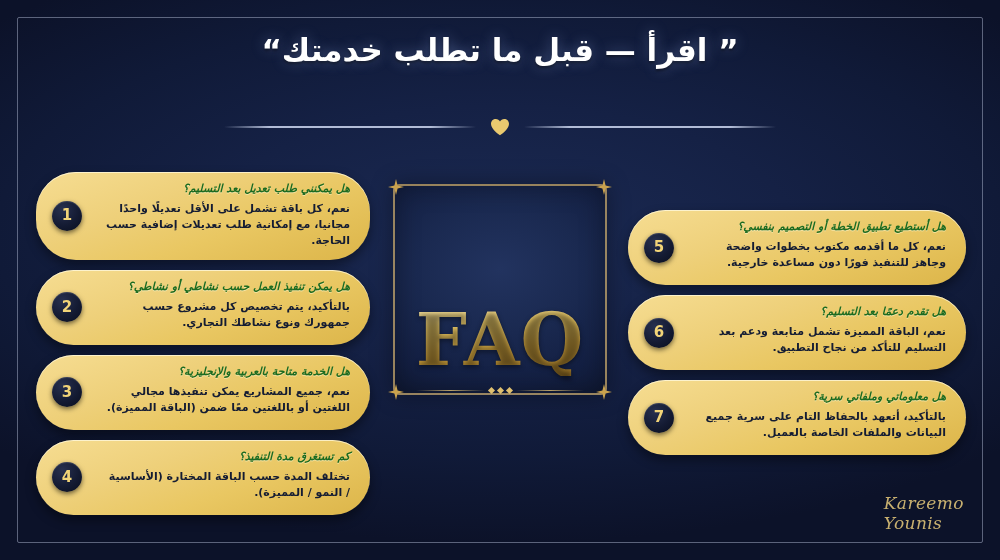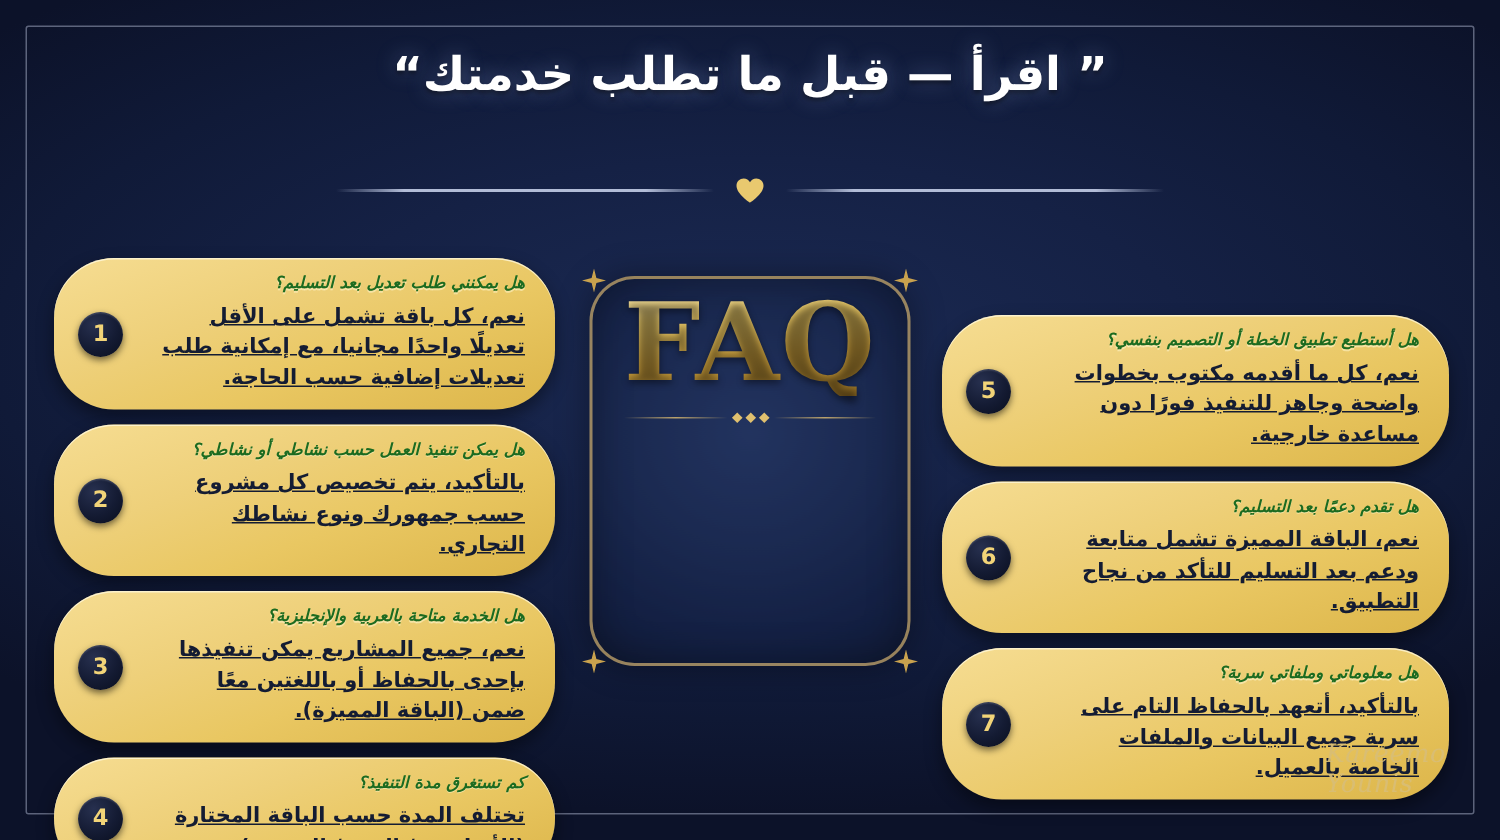--- a/index.html
+++ b/index.html
@@ -78,24 +78,23 @@
     color:#1c6b20;
     font-size:11px;
     font-weight:700;
     line-height:1.38;
     margin-bottom:5px;
     text-shadow:0 1px 0 rgba(255,245,205,0.55);
     font-style:italic;
   }
   .card-a {
     color:#141c33;
-    font-size:14px;
+    font-size:11px;
     font-weight:700;
     line-height:1.45;
-    text-decoration:underline;
   }
 
   .badge {
     position:absolute;
     left:16px; top:50%;
     transform:translateY(-50%);
     width:30px; height:30px;
     border-radius:50%;
     background:radial-gradient(circle at 35% 28%, #27304f 0%, #141b33 55%, #090e1e 100%);
     box-shadow:0 2px 5px rgba(0,0,0,0.55), inset 0 1px 1px rgba(255,255,255,0.14);
@@ -103,28 +102,28 @@
     font-size:15px;
     font-weight:700;
     display:flex; align-items:center; justify-content:center;
     line-height:1;
   }
 
   
   .emblem {
     position:absolute;
     left:393px; top:184px;
-    width:214px; height:260px;
-    border-radius:30px;
+    width:214px; height:211px;
+    border-radius:6px;
     border:2px solid rgba(196,166,104,0.75);
     background:
       radial-gradient(ellipse 90% 70% at 50% 40%, #22335f 0%, #1a2950 45%, #131f42 80%, #101a36 100%);
     box-shadow:0 0 22px rgba(0,0,0,0.35), inset 0 0 26px rgba(0,0,0,0.30);
     display:flex; flex-direction:column;
-    align-items:center; justify-content:flex-start;
+    align-items:center; justify-content:flex-end;
   }
 
   .emblem .corner {
     position:absolute;
     width:16px; height:16px;
     color:#c9a24e;
   }
   .corner.tl { left:-7px;  top:-7px;  }
   .corner.tr { right:-7px; top:-7px;  }
   .corner.bl { left:-7px;  bottom:-7px; }
@@ -206,21 +205,21 @@
 
     <div class="card">
       <div class="badge">2</div>
       <div class="card-q">هل يمكن تنفيذ العمل حسب نشاطي أو نشاطي؟</div>
       <div class="card-a">بالتأكيد، يتم تخصيص كل مشروع حسب جمهورك ونوع نشاطك التجاري.</div>
     </div>
 
     <div class="card">
       <div class="badge">3</div>
       <div class="card-q">هل الخدمة متاحة بالعربية والإنجليزية؟</div>
-      <div class="card-a">نعم، جميع المشاريع يمكن تنفيذها بإحدى بالحفاظ أو باللغتين معًا ضمن (الباقة المميزة).</div>
+      <div class="card-a">نعم، جميع المشاريع يمكن تنفيذها مجالي اللغتين أو باللغتين معًا ضمن (الباقة المميزة).</div>
     </div>
 
     <div class="card">
       <div class="badge">4</div>
       <div class="card-q">كم تستغرق مدة التنفيذ؟</div>
       <div class="card-a">تختلف المدة حسب الباقة المختارة (الأساسية / النمو / المميزة).</div>
     </div>
 
   </div>
 

